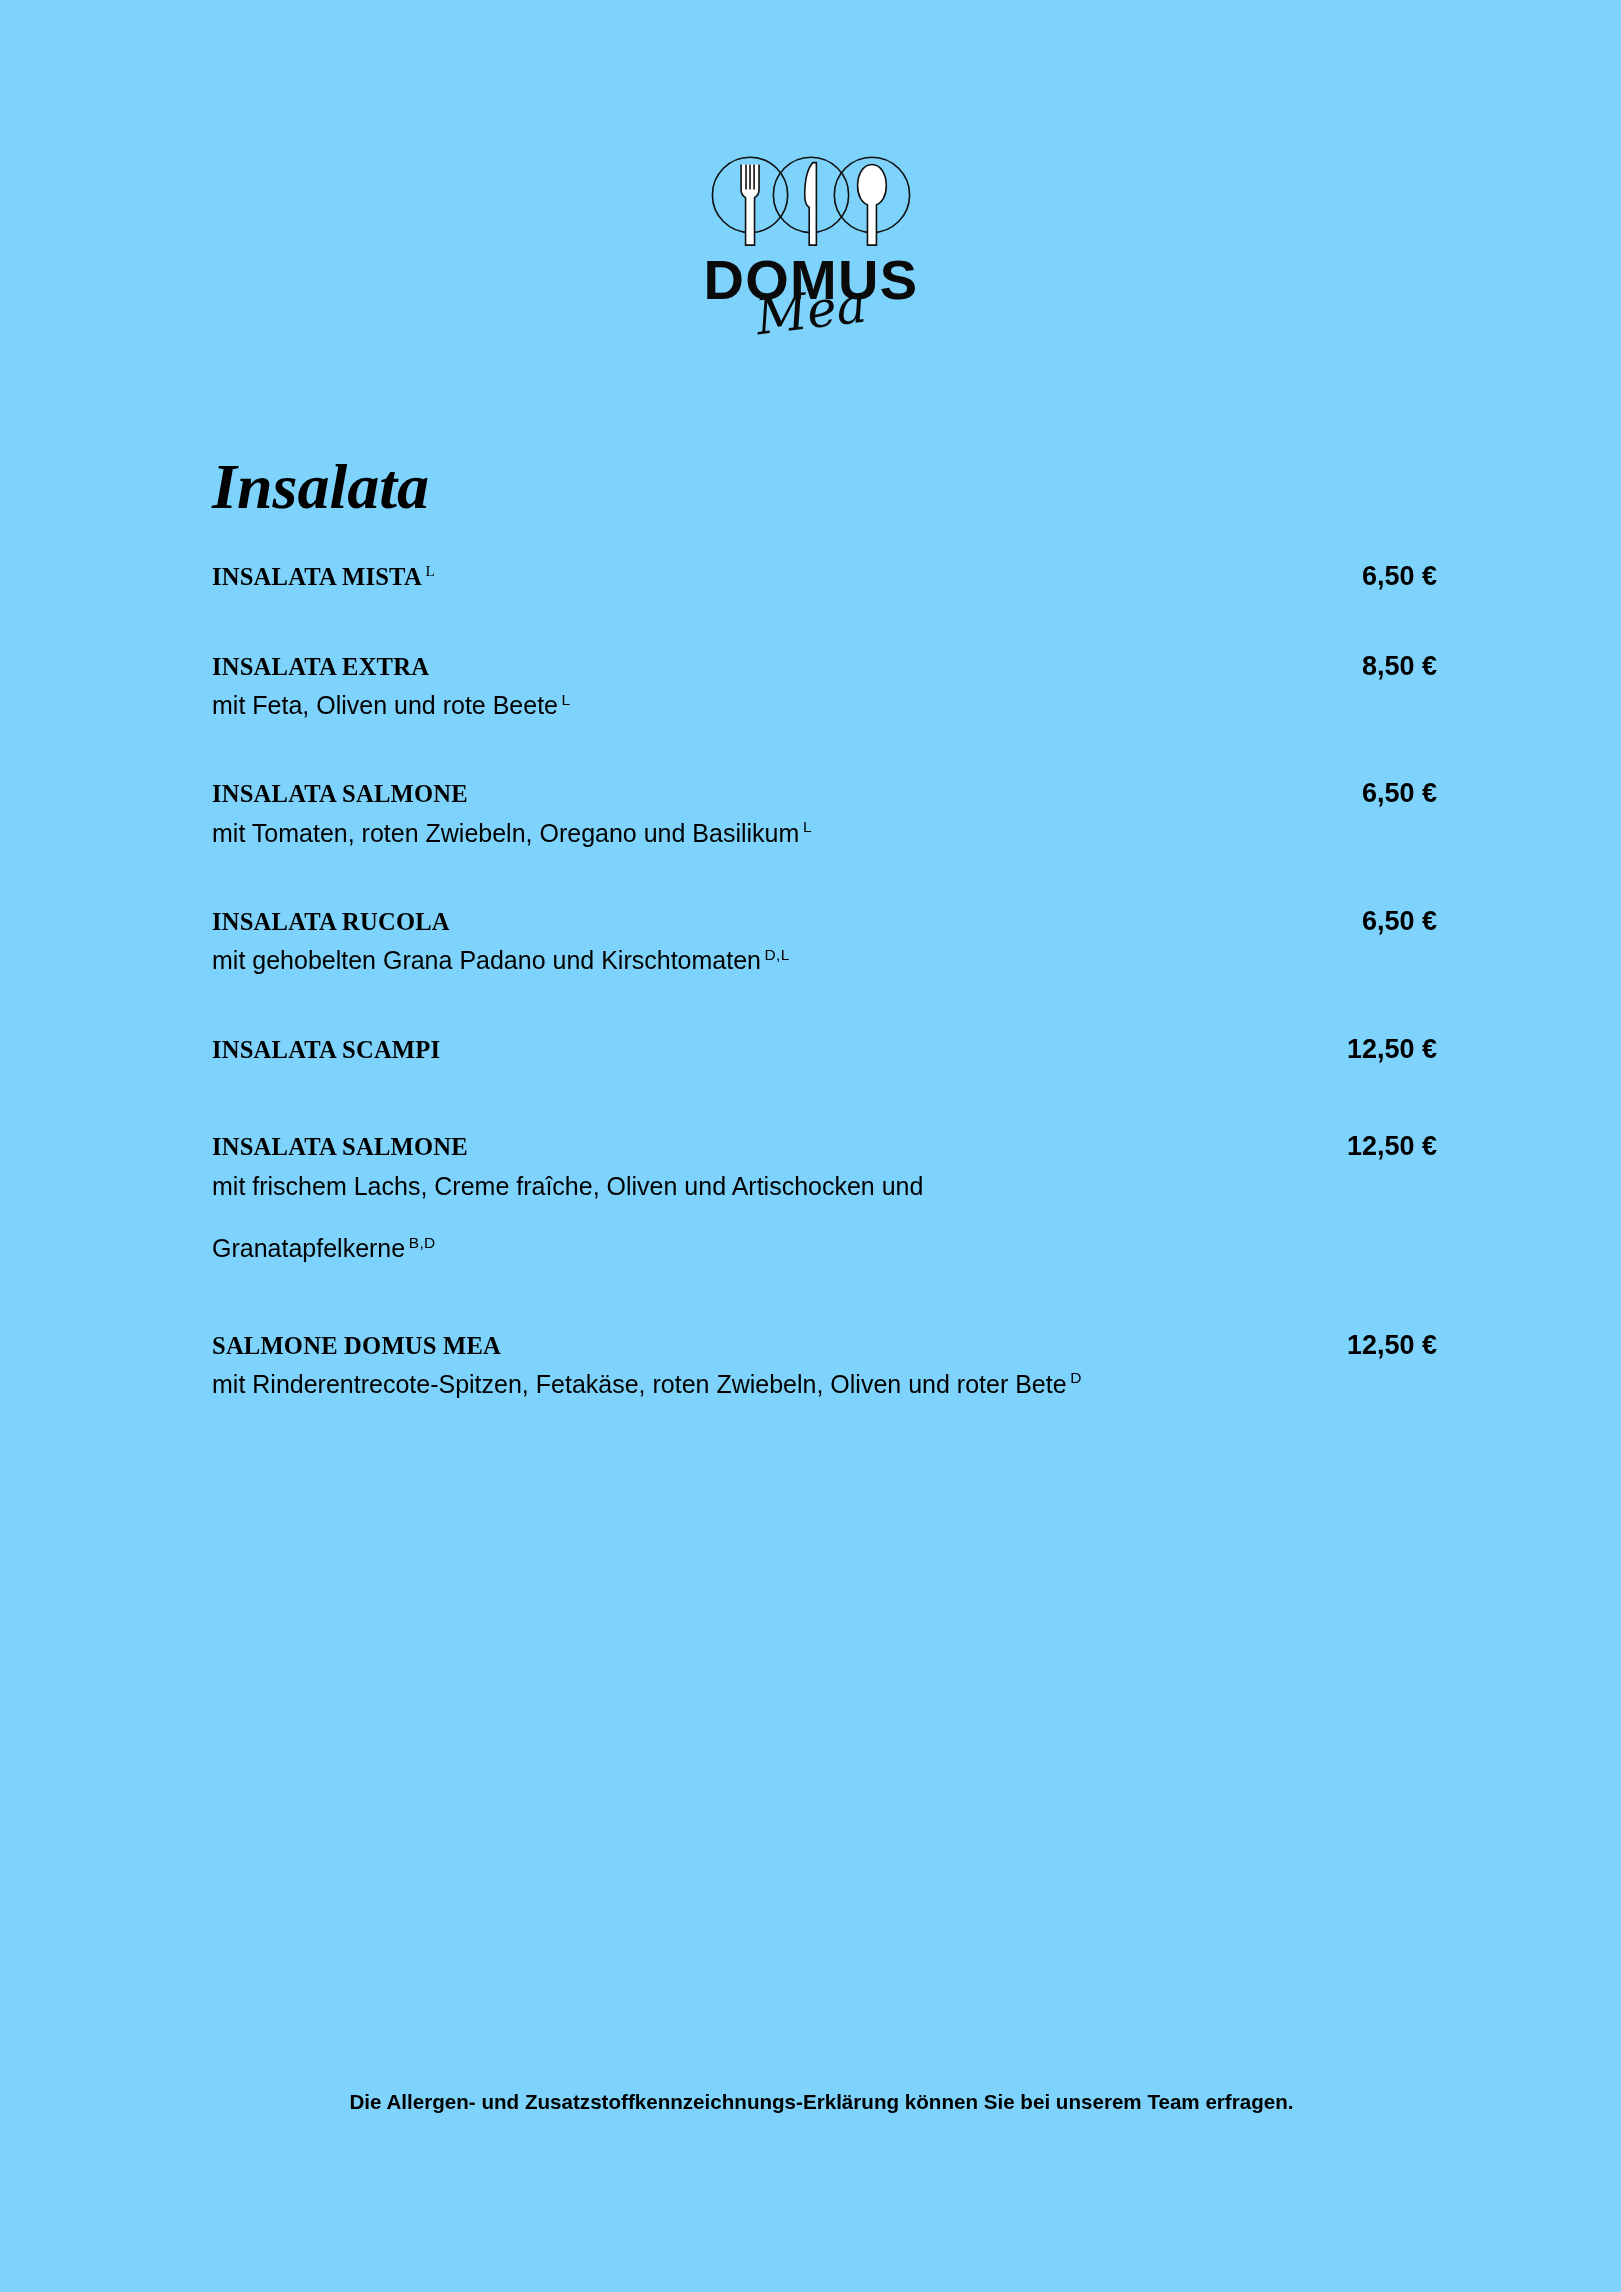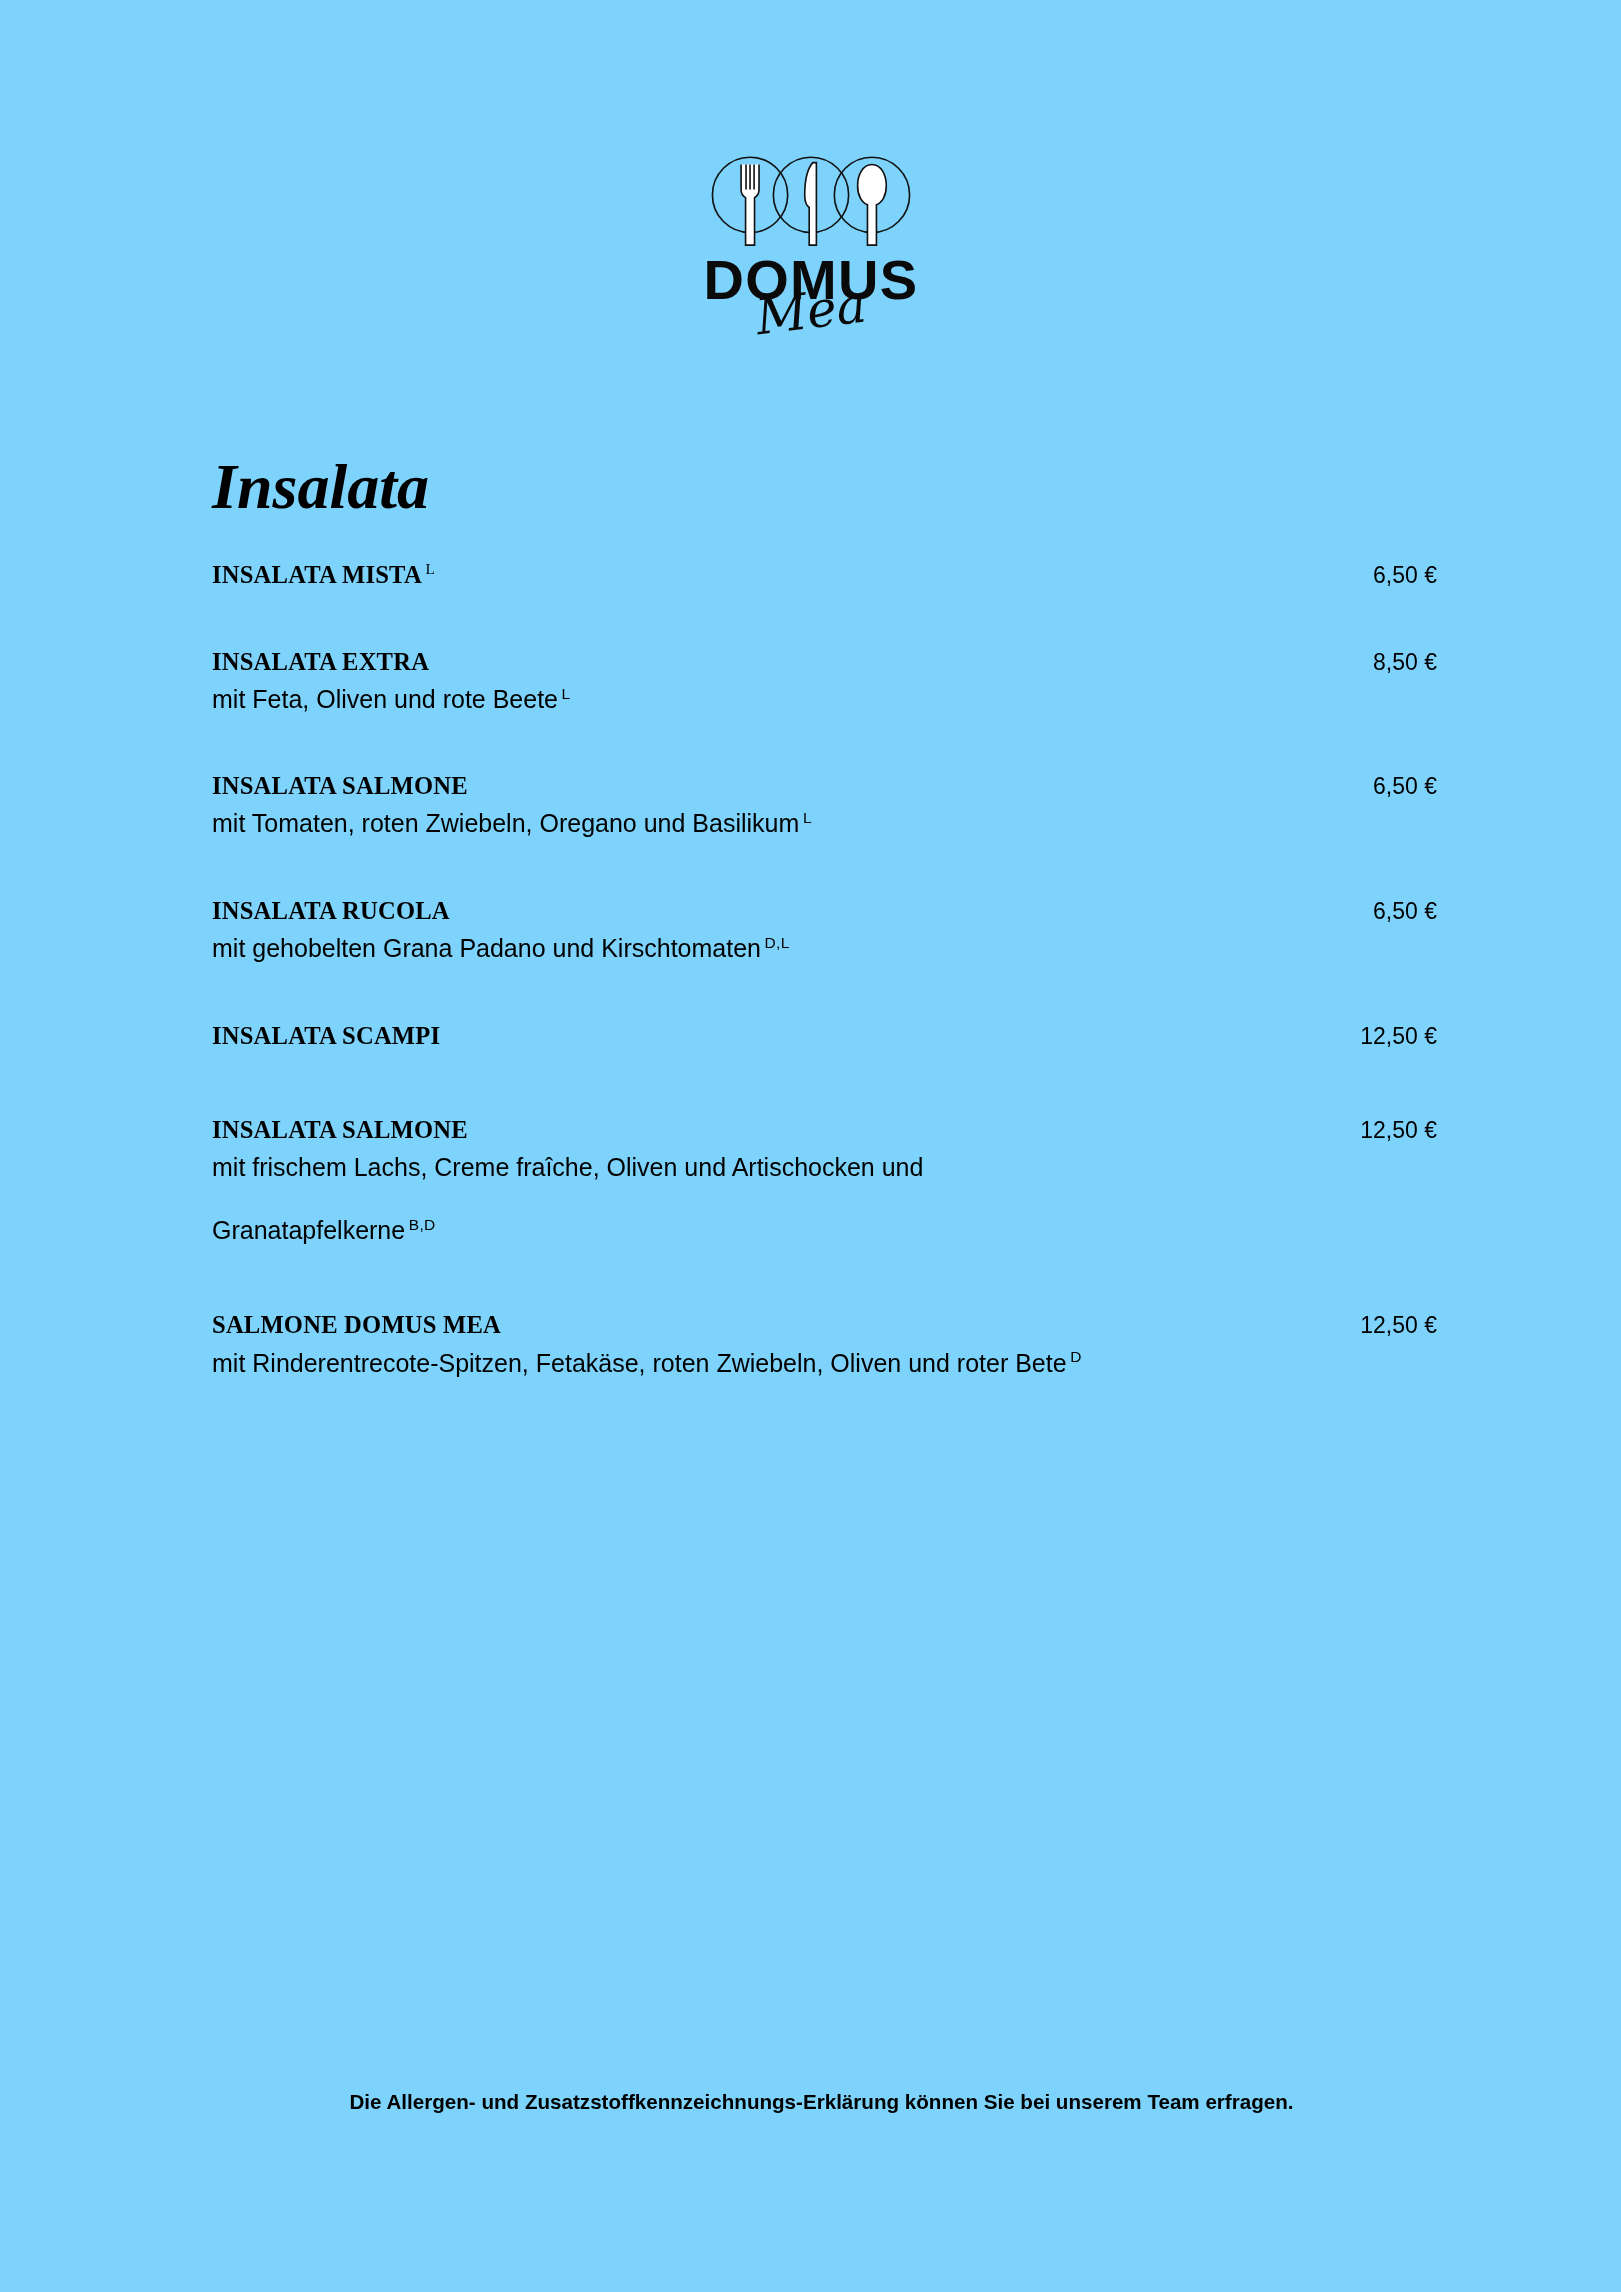--- a/index.html
+++ b/index.html
@@ -103,22 +103,22 @@
     font-family: Liberation Serif, serif;
     font-weight: 700;
     font-size: 24.6px;
     letter-spacing: 0.2px;
     line-height: 1.25;
     color: #000000;
     white-space: nowrap;
   }
   .item-price {
     font-family: "Liberation Sans", sans-serif;
-    font-weight: 400;
-    font-size: 23px;
+    font-weight: 700;
+    font-size: 27px;
     line-height: 1.25;
     color: #000000;
     white-space: nowrap;
     text-align: left;
     flex: 0 0 auto;
     padding-left: 36px;
   }
   .item-desc {
     font-family: "Liberation Sans", sans-serif;
     font-weight: 400;

